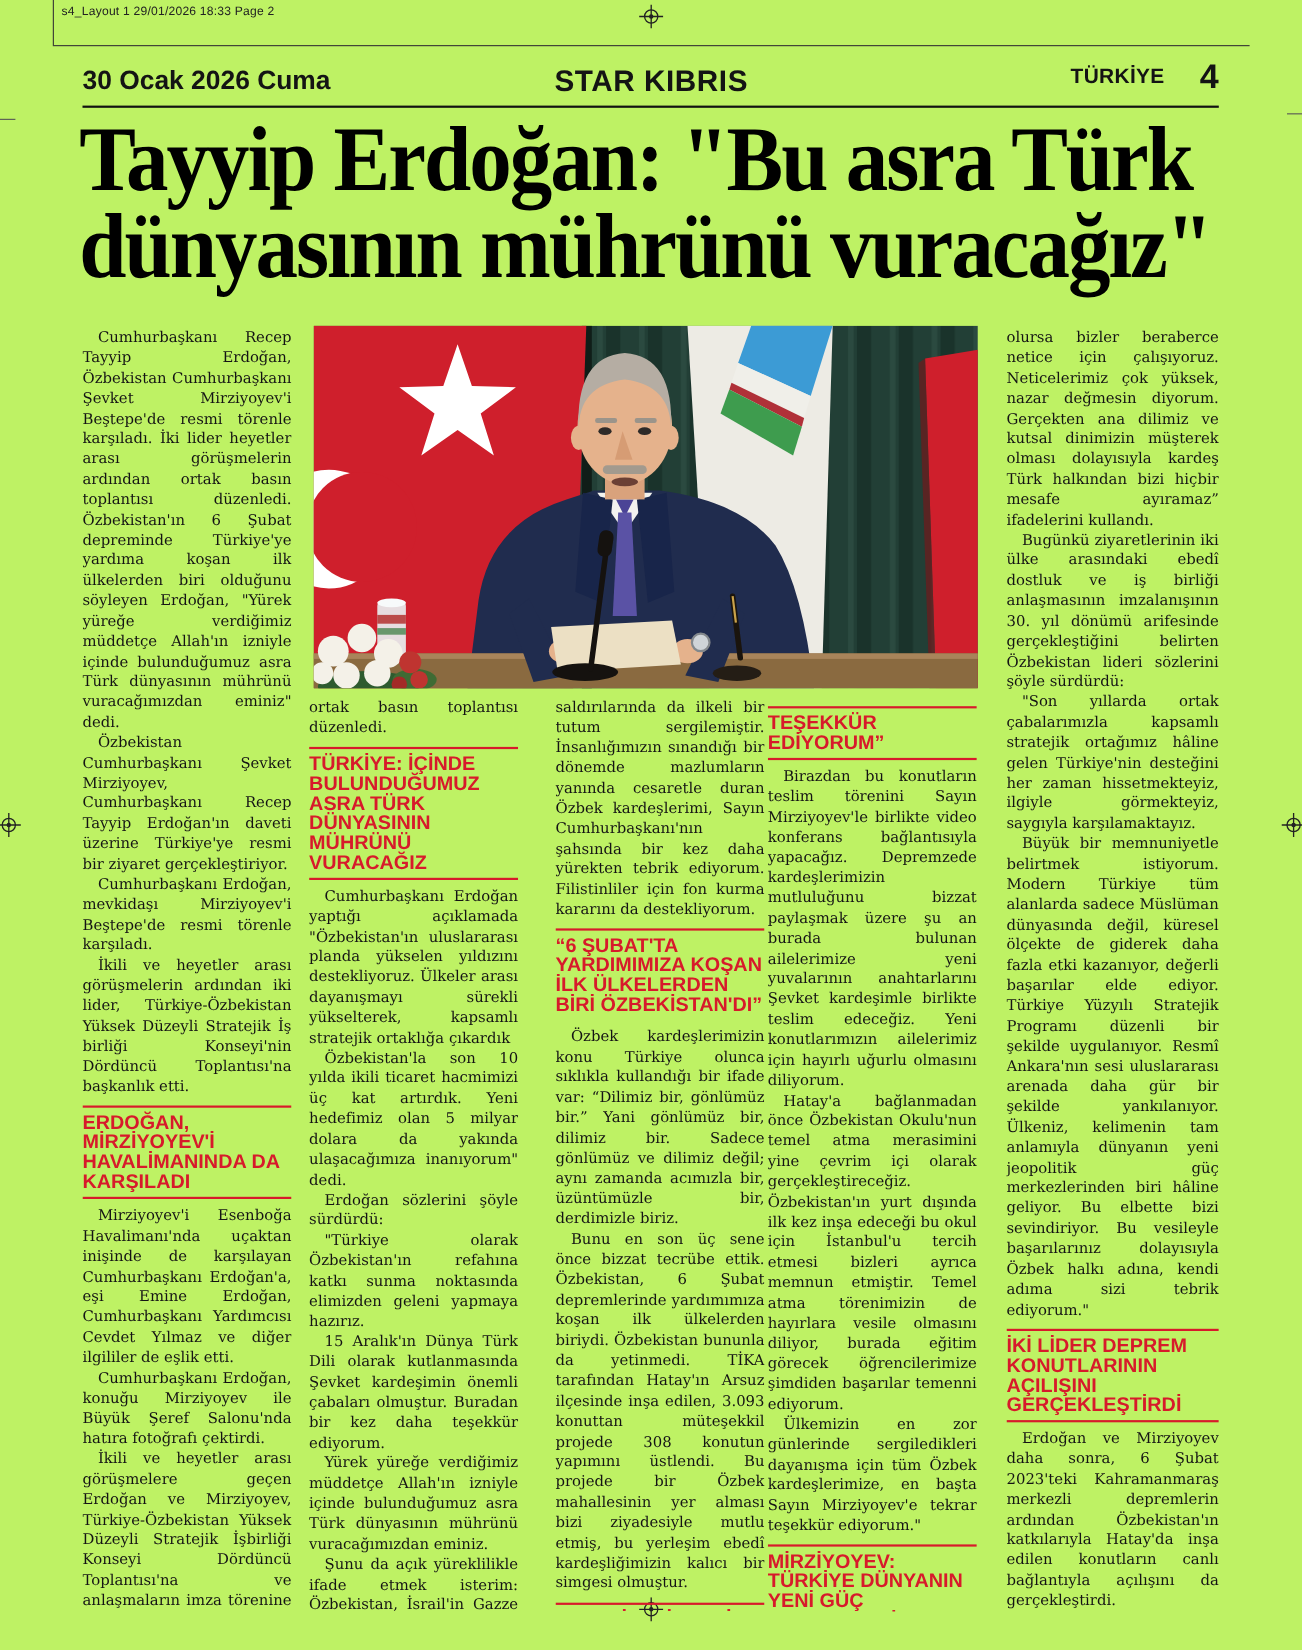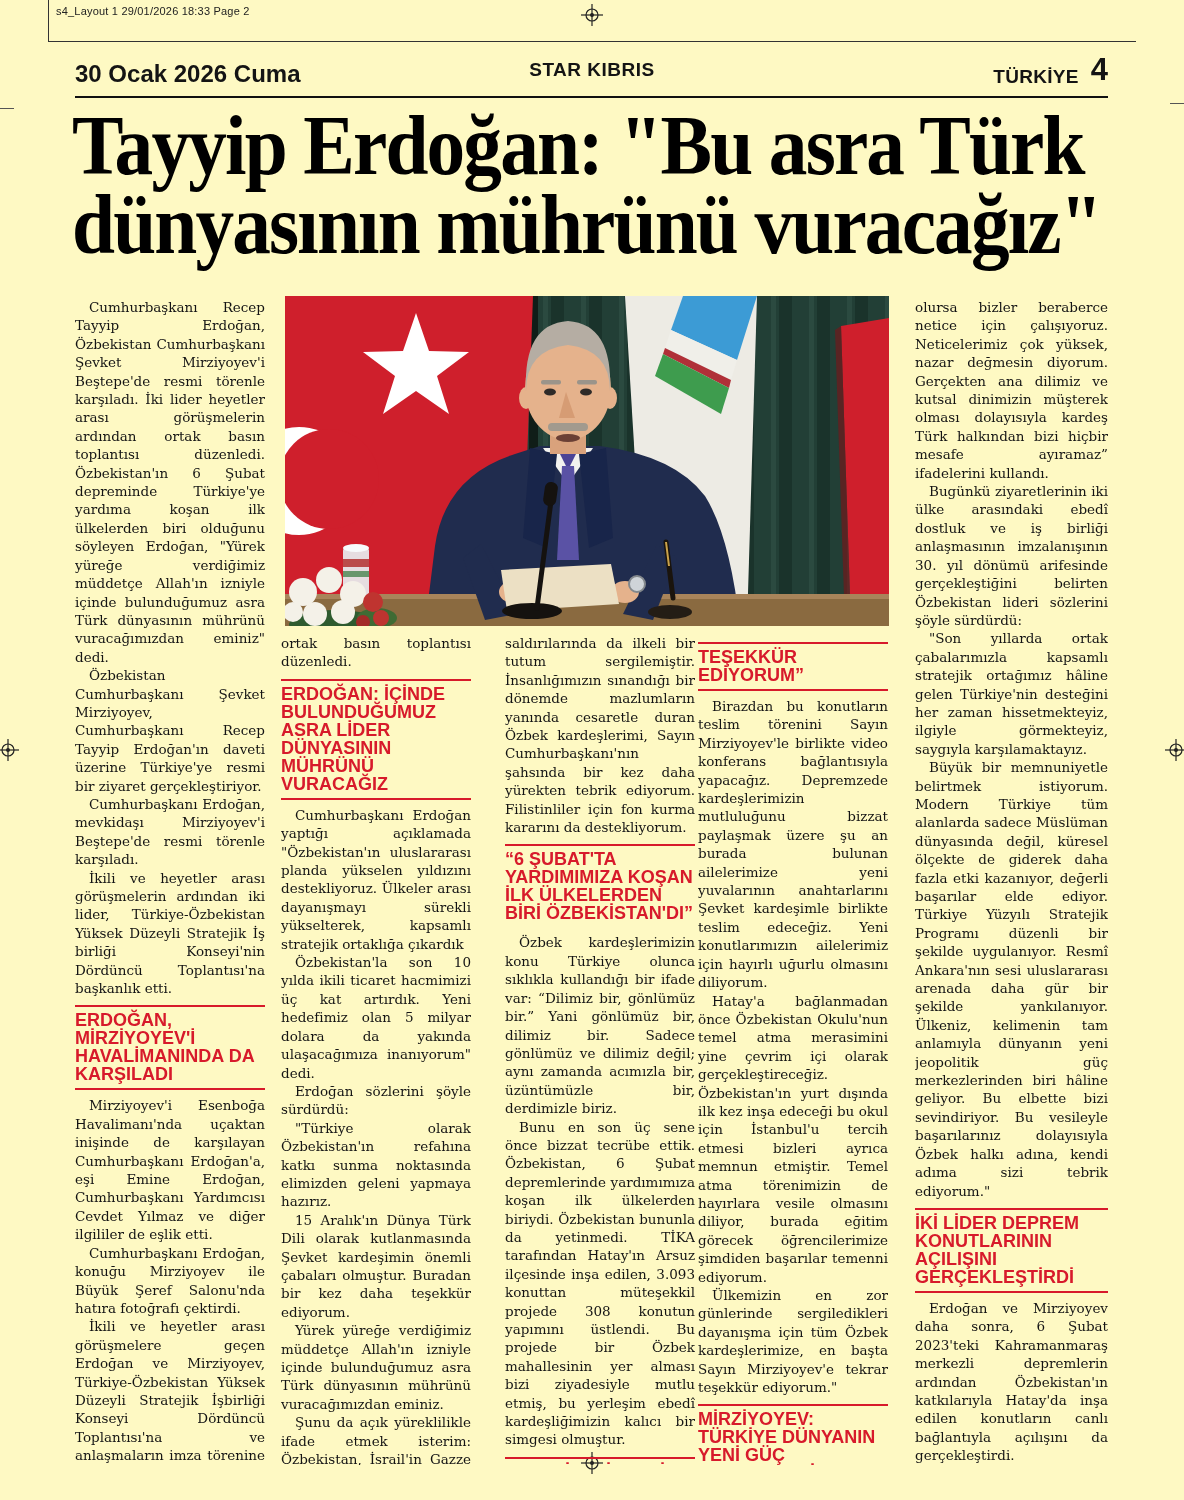--- a/index.html
+++ b/index.html
@@ -4,36 +4,36 @@
 <style>
   :root{
     --accent-red:#d71a2b; --text-black:#141414; --flag-red:#cf1f2c;
     --curtain-green:#223f36; --suit-navy:#202c4e; --tie-purple:#5a52a5;
     --skin:#e5b28c; --hair-grey:#b5ada3; --paper-cream:#ece0c4;
     --desk-brown:#8a6a40; --uzbek-blue:#3c9bd5; --uzbek-green:#3e9c4e;
     --flag-white:#edebe4;
   }
   html,body{margin:0;padding:0;background:#ffffff;}
   .page{
-    position:relative; width:1184px; height:1500px; background:#fef9c3;
+    position:relative; width:1184px; height:1500px; background:#bef264;
     font-family:"Liberation Sans", sans-serif; color:var(--text-black);
     overflow:hidden;
   }
   
   .slug{position:absolute; left:56px; top:5px; font-size:11px; color:#222; letter-spacing:.2px;}
   .crop-h{position:absolute; left:48px; top:41px; width:1088px; height:0; border-top:1px solid #333;}
   .crop-v{position:absolute; left:48px; top:0; width:0; height:41px; border-left:1px solid #333;}
   .tick{position:absolute; height:0; border-top:1px solid #555; width:14px;}
   .tick.l{left:0; top:108px;} .tick.r{right:0; top:103px;}
   .regmark{position:absolute; width:22px; height:22px;}
   .regmark svg{display:block;}
   
   .hdr-date{position:absolute; left:75px; top:60px; font-size:24px; font-weight:bold;}
-  .hdr-mast{position:absolute; left:0; right:0; top:59px; text-align:center; font-size:19px; font-weight:bold; letter-spacing:.5px;}
-  .hdr-right{position:absolute; right:76px; top:52px; display:flex; align-items:flex-end; gap:12px;}
+  .hdr-mast{position:absolute; left:0; right:0; top:59px; text-align:center; font-size:27px; font-weight:bold; letter-spacing:.5px;}
+  .hdr-right{position:absolute; right:76px; top:52px; display:flex; align-items:center; gap:32px;}
   .hdr-sec{font-size:19px; font-weight:bold; letter-spacing:.3px;}
   .hdr-num{font-size:31px; font-weight:bold;}
   .hdr-rule{position:absolute; left:75px; top:96px; width:1033px; height:0; border-top:2px solid #111;}
   
   .headline{
     position:absolute; left:72px; top:106px; width:1180px;
     font-family:"Liberation Serif", serif; font-weight:bold; color:#000;
     font-size:84px; line-height:79px; letter-spacing:-2px;
     transform:scaleX(.92); transform-origin:left top; white-space:nowrap;
   }
@@ -222,21 +222,21 @@
       <p class="body-p">Özbekistan Cumhurbaşkanı Şevket Mirziyoyev, Cumhurbaşkanı Recep Tayyip Erdoğan'ın daveti üzerine Türkiye'ye resmi bir ziyaret gerçekleştiriyor.</p>
       <p class="body-p">Cumhurbaşkanı Erdoğan, mevkidaşı Mirziyoyev'i Beştepe'de resmi törenle karşıladı.</p>
       <p class="body-p">İkili ve heyetler arası görüşmelerin ardından iki lider, Türkiye-Özbekistan Yüksek Düzeyli Stratejik İş birliği Konseyi'nin Dördüncü Toplantısı'na başkanlık etti.</p>
       <h3 class="subhead r-both">ERDOĞAN, MİRZİYOYEV'İ HAVALİMANINDA DA KARŞILADI</h3>
       <p class="body-p">Mirziyoyev'i Esenboğa Havalimanı'nda uçaktan inişinde de karşılayan Cumhurbaşkanı Erdoğan'a, eşi Emine Erdoğan, Cumhurbaşkanı Yardımcısı Cevdet Yılmaz ve diğer ilgililer de eşlik etti.</p>
       <p class="body-p">Cumhurbaşkanı Erdoğan, konuğu Mirziyoyev ile Büyük Şeref Salonu'nda hatıra fotoğrafı çektirdi.</p>
       <p class="body-p">İkili ve heyetler arası görüşmelere geçen Erdoğan ve Mirziyoyev, Türkiye-Özbekistan Yüksek Düzeyli Stratejik İşbirliği Konseyi Dördüncü Toplantısı'na ve anlaşmaların imza törenine katıldı. Erdoğan ve Mirziyoyev, daha sonra</p>
     </div>
   <div class="col col-2">
       <p class="body-p cont">ortak basın toplantısı düzenledi.</p>
-      <h3 class="subhead r-both">ERDOĞAN: İÇİNDE BULUNDUĞUMUZ ASRA LİDER DÜNYASININ MÜHRÜNÜ VURACAĞIZ</h3>
+      <h3 class="subhead r-both">TÜRKİYE: İÇİNDE BULUNDUĞUMUZ ASRA TÜRK DÜNYASININ MÜHRÜNÜ VURACAĞIZ</h3>
       <p class="body-p">Cumhurbaşkanı Erdoğan yaptığı açıklamada "Özbekistan'ın uluslararası planda yükselen yıldızını destekliyoruz. Ülkeler arası dayanışmayı sürekli yükselterek, kapsamlı stratejik ortaklığa çıkardık</p>
       <p class="body-p">Özbekistan'la son 10 yılda ikili ticaret hacmimizi üç kat artırdık. Yeni hedefimiz olan 5 milyar dolara da yakında ulaşacağımıza inanıyorum" dedi.</p>
       <p class="body-p">Erdoğan sözlerini şöyle sürdürdü:</p>
       <p class="body-p">"Türkiye olarak Özbekistan'ın refahına katkı sunma noktasında elimizden geleni yapmaya hazırız.</p>
       <p class="body-p">15 Aralık'ın Dünya Türk Dili olarak kutlanmasında Şevket kardeşimin önemli çabaları olmuştur. Buradan bir kez daha teşekkür ediyorum.</p>
       <p class="body-p">Yürek yüreğe verdiğimiz müddetçe Allah'ın izniyle içinde bulunduğumuz asra Türk dünyasının mührünü vuracağımızdan eminiz.</p>
       <p class="body-p">Şunu da açık yüreklilikle ifade etmek isterim: Özbekistan, İsrail'in Gazze ve Filistin'in işgal altındaki diğer bölgelerine yönelik</p>
     </div>
   <div class="col col-3">
       <p class="body-p cont">saldırılarında da ilkeli bir tutum sergilemiştir. İnsanlığımızın sınandığı bir dönemde mazlumların yanında cesaretle duran Özbek kardeşlerimi, Sayın Cumhurbaşkanı'nın şahsında bir kez daha yürekten tebrik ediyorum. Filistinliler için fon kurma kararını da destekliyorum.</p>

